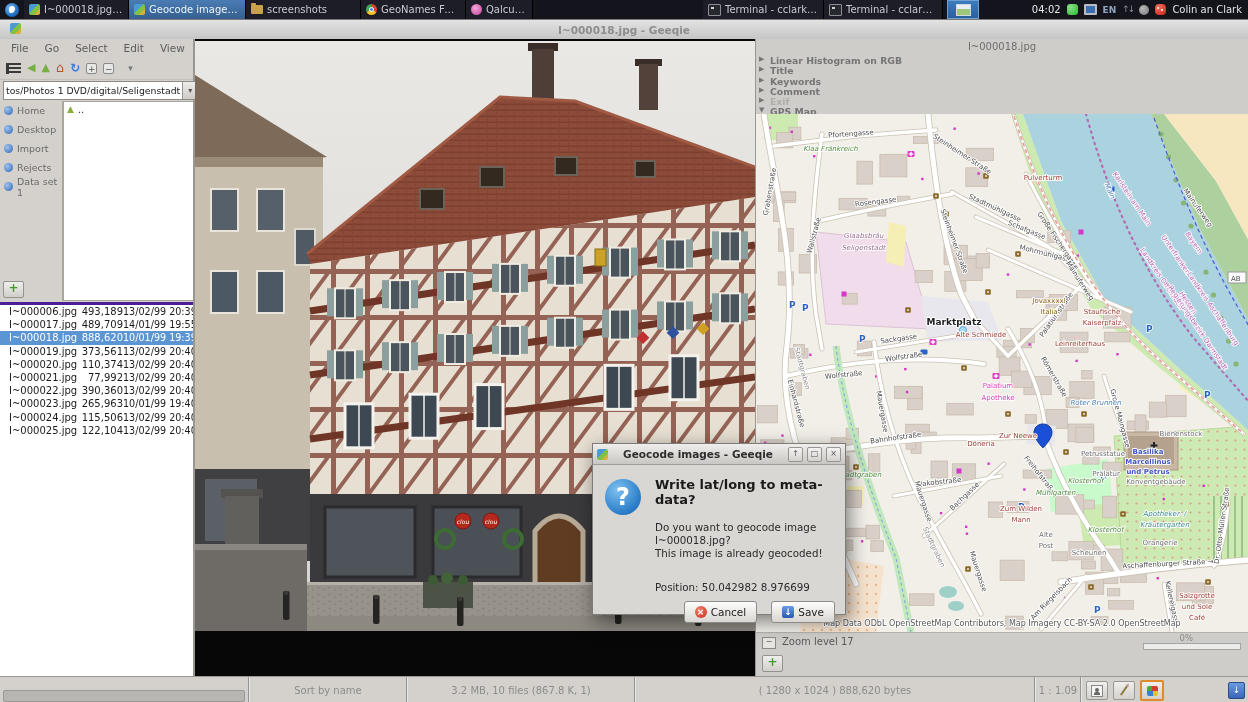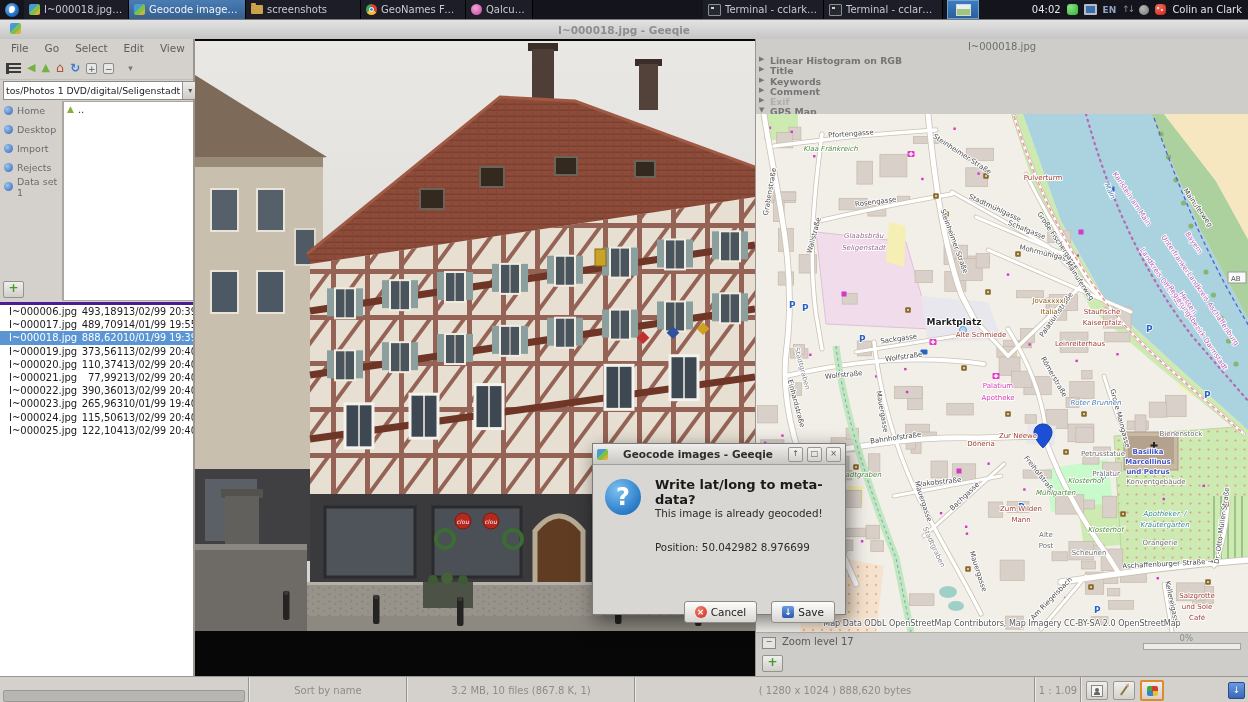--- a/index.html
+++ b/index.html
@@ -1052,20 +1052,21 @@
     <div id="dlg-title">
       <span class="ico ico-geeqie"></span>
       <span class="t">Geocode images - Geeqie</span>
       <span class="dlg-btn">↑</span>
       <span class="dlg-btn">□</span>
       <span class="dlg-btn">×</span>
     </div>
     <div id="dlg-body">
       <div id="dlg-qicon">?</div>
       <div id="dlg-heading">Write lat/long to meta-data?</div>
+      <div class="dlg-line first">Do you want to geocode image I~000018.jpg?</div>
       <div class="dlg-line">This image is already geocoded!</div>
       <div id="dlg-pos">Position: 50.042982 8.976699</div>
       <div id="dlg-actions">
         <div class="act-btn">
           <span class="g-cancel">×</span>
           <span>Cancel</span>
         </div>
         <div class="act-btn">
           <span class="g-save">↓</span>
           <span>Save</span>

